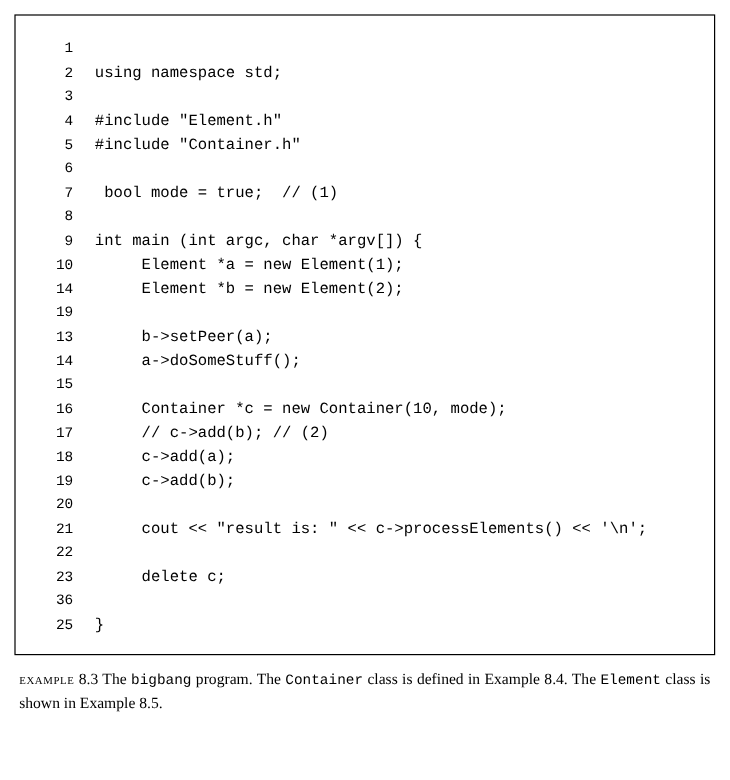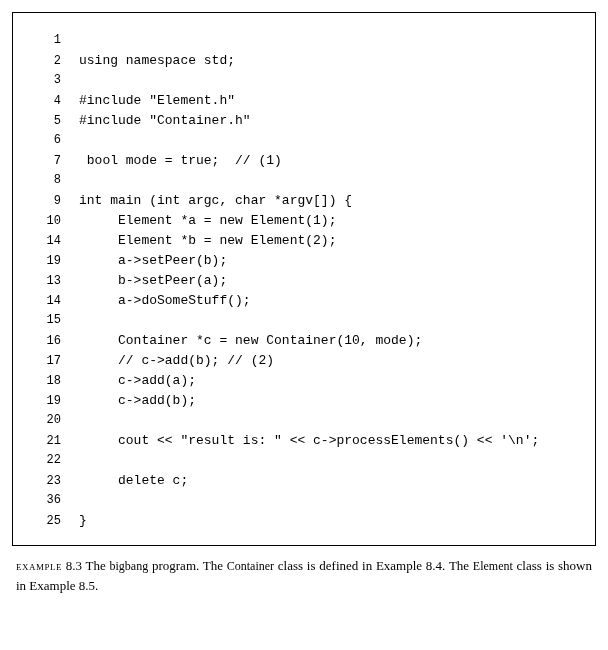--- a/index.html
+++ b/index.html
@@ -43,21 +43,21 @@
       font-size: 13px;
       line-height: 1.5;
       text-align: justify;
       padding: 0 4px;
     }
     .caption .example-label {
       font-variant: small-caps;
       letter-spacing: 0.5px;
     }
     .caption .monospace {
-      font-family: Liberation Serif, serif;
+      font-family: Liberation Mono, monospace;
       font-size: 12px;
       margin-top: 16px;
     }
   </style>
 </head>
 <body>
 
 <div class="code-frame">
   <div id="code-container">
       <div class="code-line">
@@ -98,21 +98,20 @@
       <div class="code-line">
         <span class="line-number">10</span>
         <span class="code-text">     Element *a = new Element(1);</span>
       </div>
       <div class="code-line">
         <span class="line-number">14</span>
         <span class="code-text">     Element *b = new Element(2);</span>
       </div>
       <div class="code-line">
         <span class="line-number">19</span>
-        <span class="code-text">     a-&gt;setPeer(b);</span>
       </div>
       <div class="code-line">
         <span class="line-number">13</span>
         <span class="code-text">     b-&gt;setPeer(a);</span>
       </div>
       <div class="code-line">
         <span class="line-number">14</span>
         <span class="code-text">     a-&gt;doSomeStuff();</span>
       </div>
       <div class="code-line">

